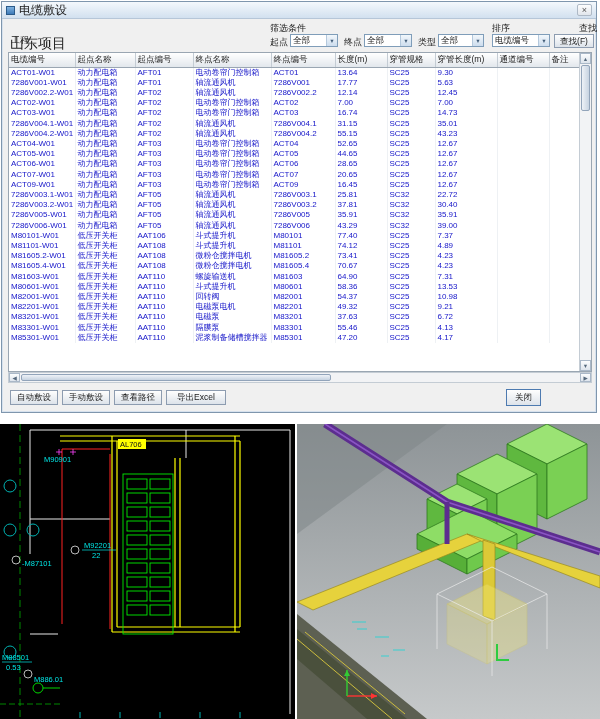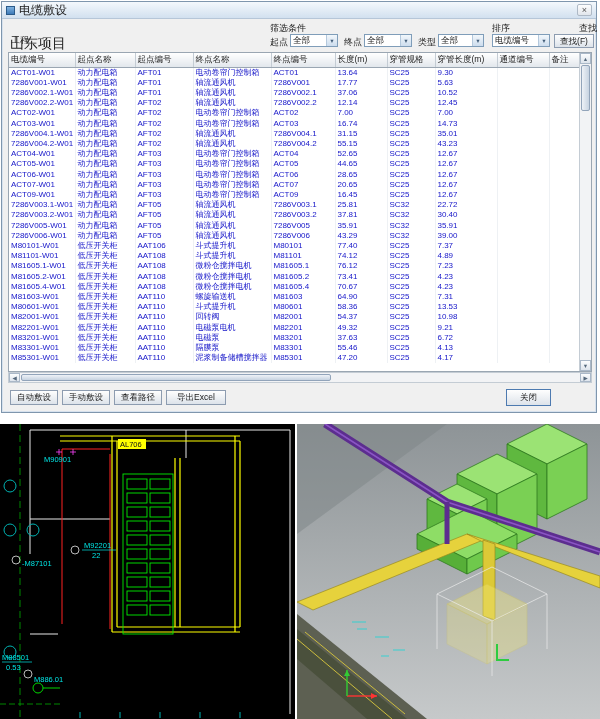--- a/index.html
+++ b/index.html
@@ -150,32 +150,20 @@
               <td>AFT01</td>
               <td>轴流通风机</td>
               <td>7286V001</td>
               <td>17.77</td>
               <td>SC25</td>
               <td>5.63</td>
               <td></td>
               <td></td>
             </tr>
             <tr>
-              <td>7286V002.1-W01</td>
-              <td>动力配电箱</td>
-              <td>AFT01</td>
-              <td>轴流通风机</td>
-              <td>7286V002.1</td>
-              <td>37.06</td>
-              <td>SC25</td>
-              <td>10.52</td>
-              <td></td>
-              <td></td>
-            </tr>
-            <tr>
               <td>7286V002.2-W01</td>
               <td>动力配电箱</td>
               <td>AFT02</td>
               <td>轴流通风机</td>
               <td>7286V002.2</td>
               <td>12.14</td>
               <td>SC25</td>
               <td>12.45</td>
               <td></td>
               <td></td>
@@ -350,32 +338,20 @@
             </tr>
             <tr>
               <td>M81101-W01</td>
               <td>低压开关柜</td>
               <td>AAT108</td>
               <td>斗式提升机</td>
               <td>M81101</td>
               <td>74.12</td>
               <td>SC25</td>
               <td>4.89</td>
-              <td></td>
-              <td></td>
-            </tr>
-            <tr>
-              <td>M81605.1-W01</td>
-              <td>低压开关柜</td>
-              <td>AAT108</td>
-              <td>微粉仓搅拌电机</td>
-              <td>M81605.1</td>
-              <td>76.12</td>
-              <td>SC25</td>
-              <td>7.23</td>
               <td></td>
               <td></td>
             </tr>
             <tr>
               <td>M81605.2-W01</td>
               <td>低压开关柜</td>
               <td>AAT108</td>
               <td>微粉仓搅拌电机</td>
               <td>M81605.2</td>
               <td>73.41</td>
@@ -491,21 +467,21 @@
     <div class="hscroll">
       <div class="sbtn left">◀</div>
       <div class="hthumb"></div>
       <div class="sbtn right">▶</div>
     </div>
 
     <button class="pushbtn" style="left:8px;   top:388px; width:48px;">自动敷设</button>
     <button class="pushbtn" style="left:60px;  top:388px; width:48px;">手动敷设</button>
     <button class="pushbtn" style="left:112px; top:388px; width:48px;">查看路径</button>
     <button class="pushbtn" style="left:164px; top:388px; width:60px;">导出Excel</button>
-    <button class="pushbtn default" style="left:504px; top:387px; width:45px; height:17px;">关闭</button>
+    <button class="pushbtn default" style="left:504px; top:387px; width:35px; height:17px;">关闭</button>
   </div>
 
   <div class="cadrow">
 
     <svg class="cad2d" viewBox="0 0 295 295">
       <rect width="295" height="295" fill="#000"></rect>
 
       <g>
         <line x1="20" y1="0" x2="20" y2="295" stroke="#00aa00" stroke-width="0.8" stroke-dasharray="7 4"></line>
         <line x1="0" y1="280" x2="60" y2="280" stroke="#00aa00" stroke-width="0.8" stroke-dasharray="6 3"></line>

